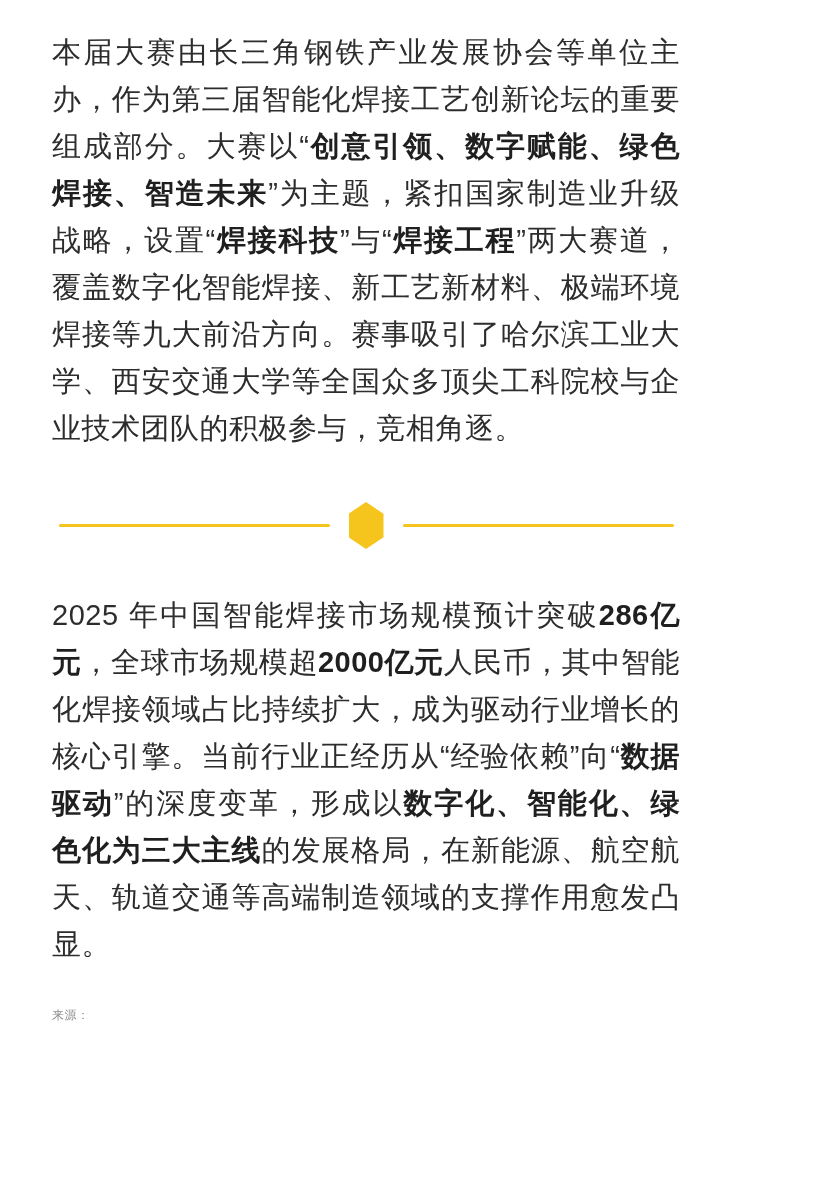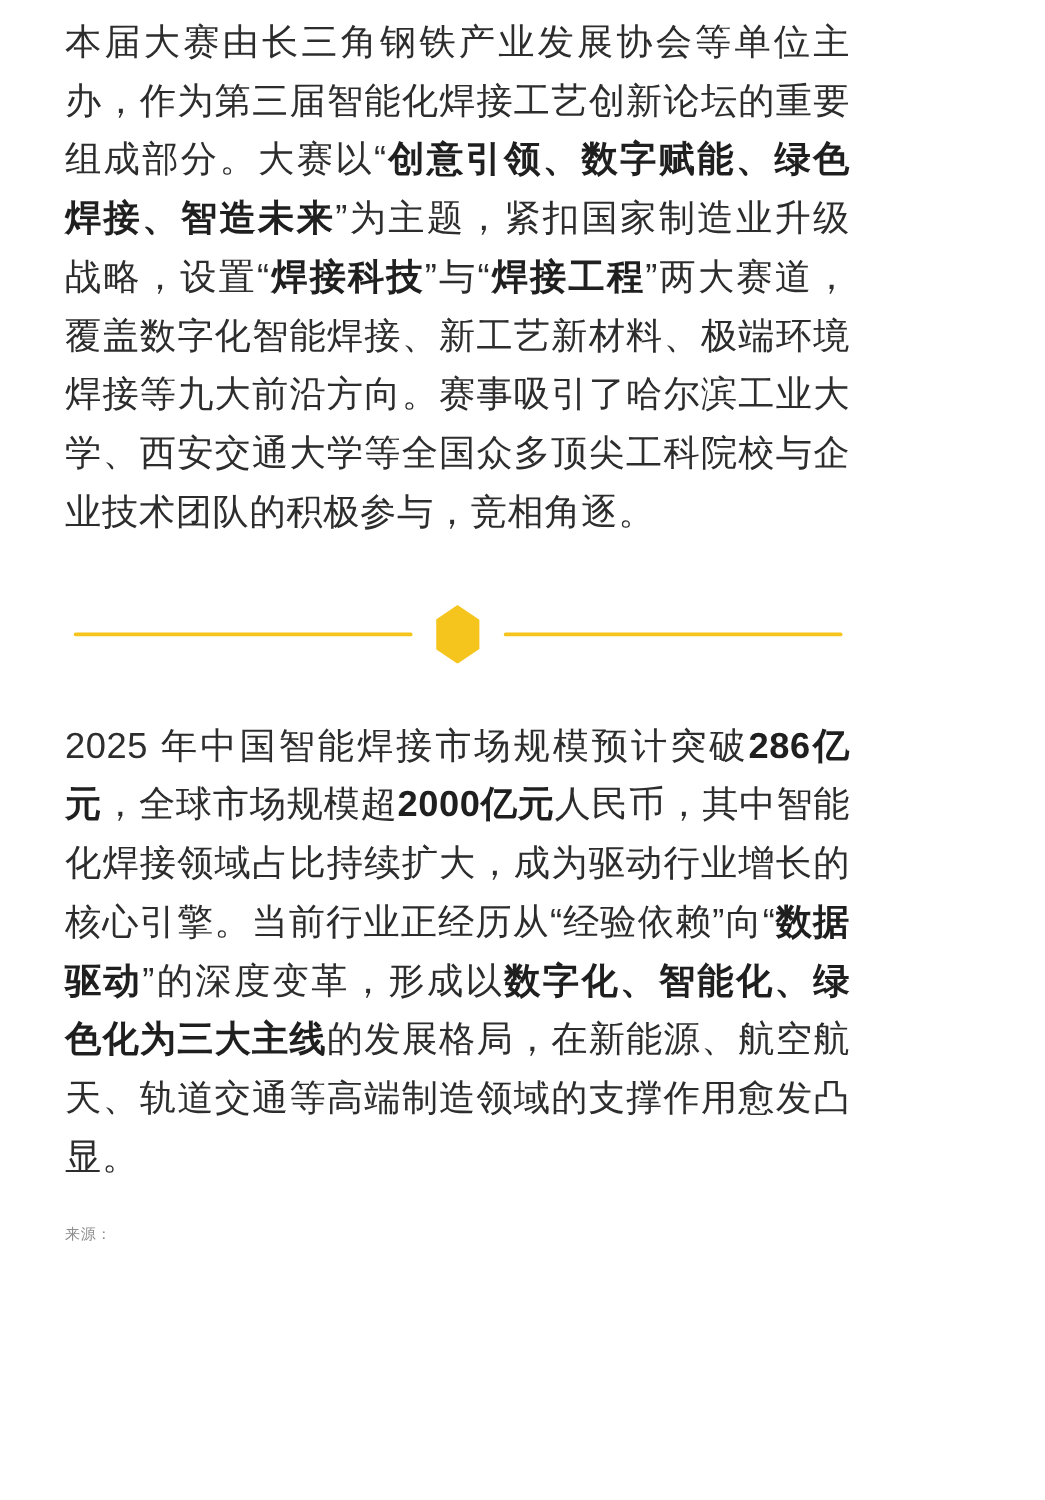--- a/index.html
+++ b/index.html
@@ -10,21 +10,21 @@
   body {
     width: 836px;
     height: 1200px;
     overflow: hidden;
     font-family: "Liberation Sans", "DejaVu Sans", sans-serif;
   }
   .page {
     box-sizing: border-box;
     width: 732px;
     height: 1200px;
-    padding: 11px 52px 0 52px;
+    padding: 29px 52px 0 52px;
     background: #ffffff;
   }
   .para {
     margin: 0 0 50px 0;
     font-size: 29px;
     line-height: 47px;
     color: #2d2d2d;
     letter-spacing: 0.5px;
     text-align: justify;
     text-align-last: left;
@@ -47,21 +47,21 @@
     background: #f6c51d;
   }
   .divider .hex {
     width: 35px;
     height: 47px;
     margin: 0 19px;
     background: #f6c51d;
     clip-path: polygon(50% 0%, 100% 25%, 100% 75%, 50% 100%, 0% 75%, 0% 25%);
   }
   .para.last {
-    margin-bottom: 22px;
+    margin-bottom: 32px;
   }
   .sources {
     color: #8e8e8e;
     font-size: 12px;
     line-height: 30px;
     letter-spacing: 0.5px;
   }
   .sources div {
     white-space: nowrap;
   }

